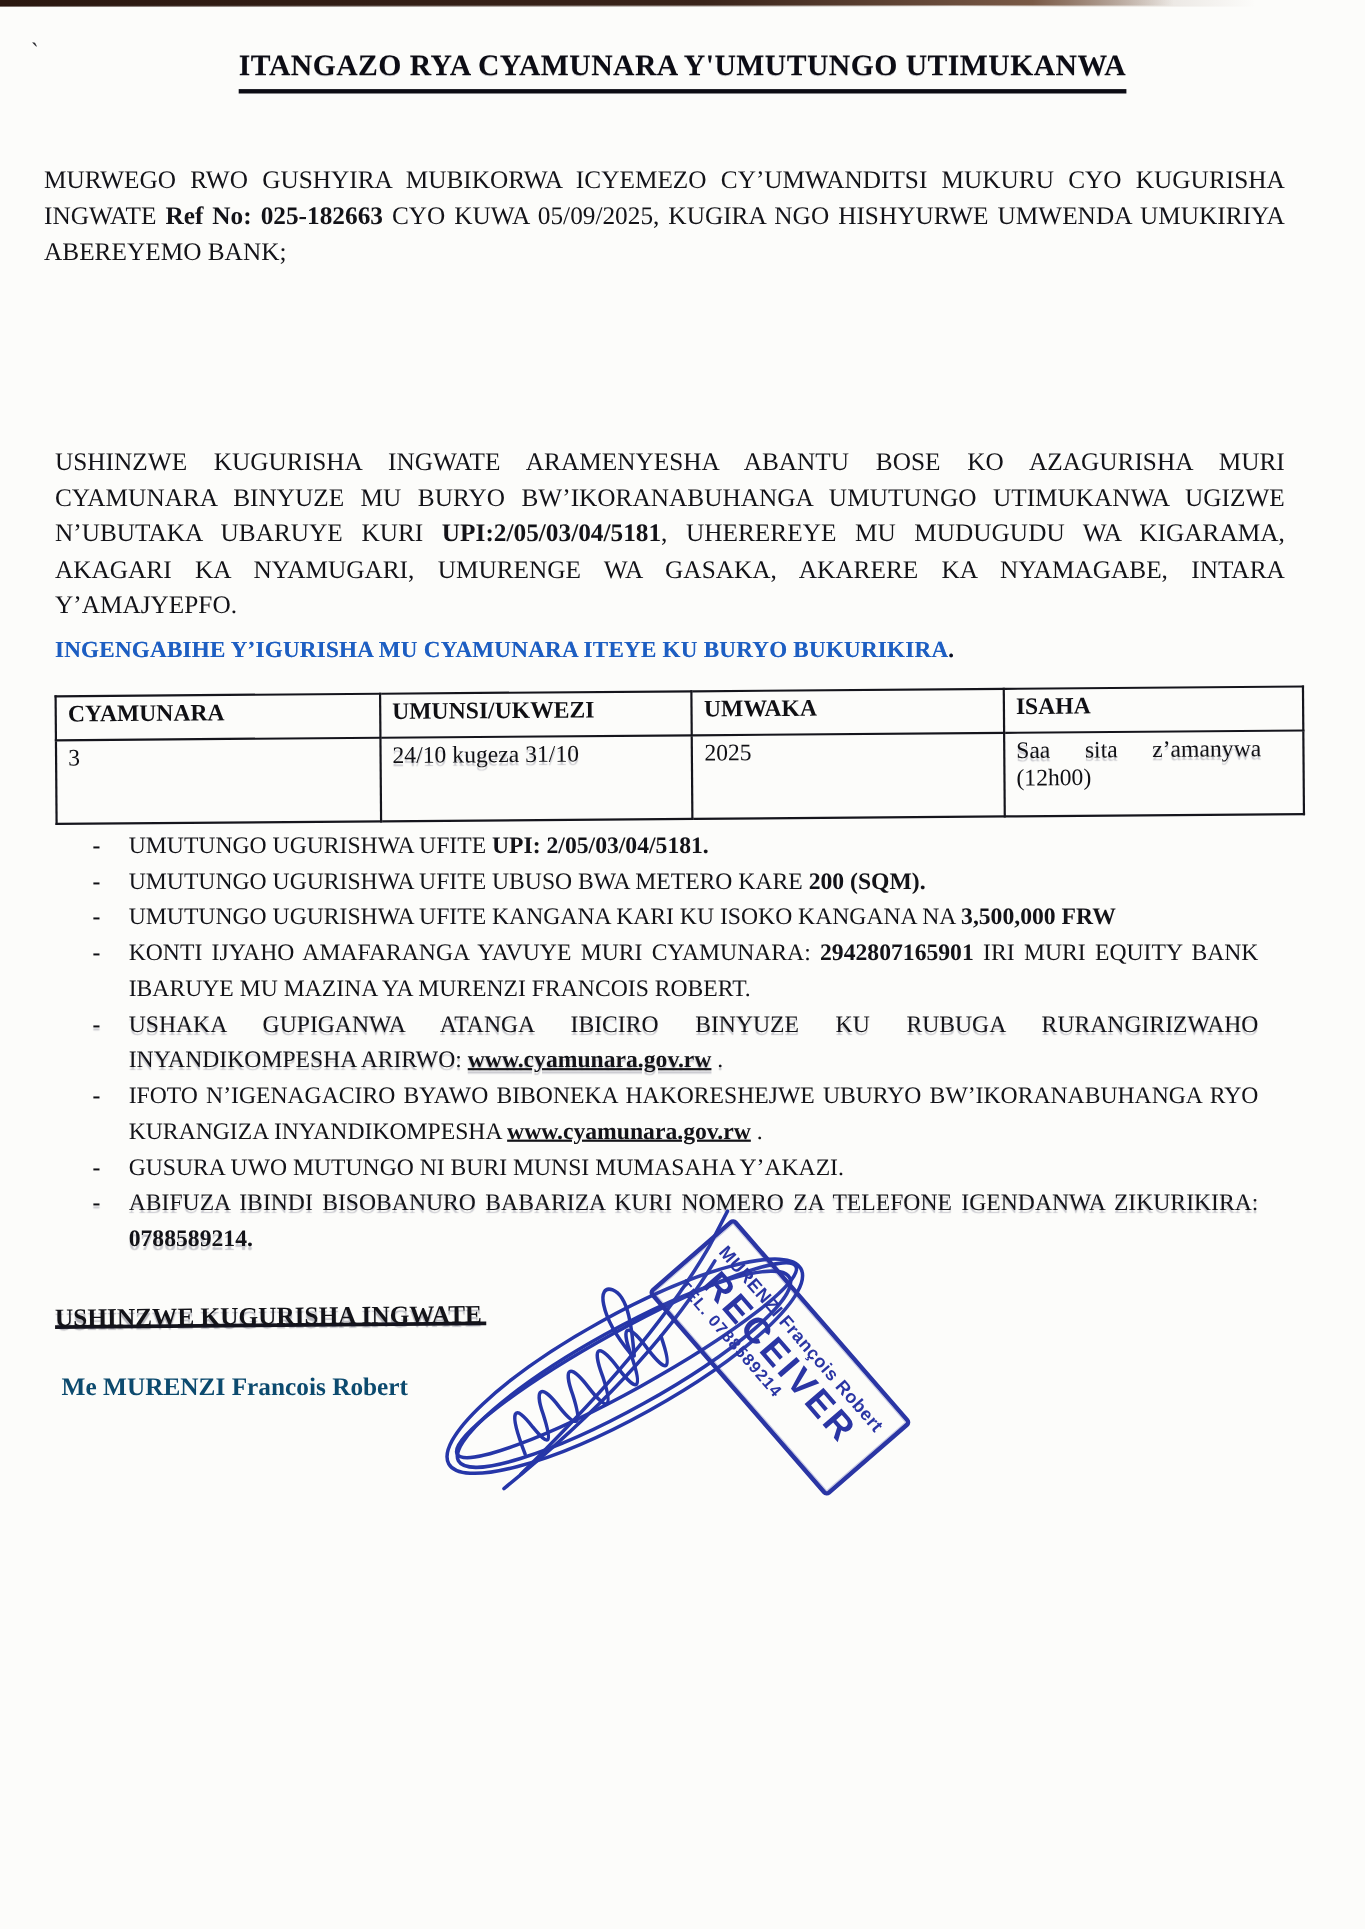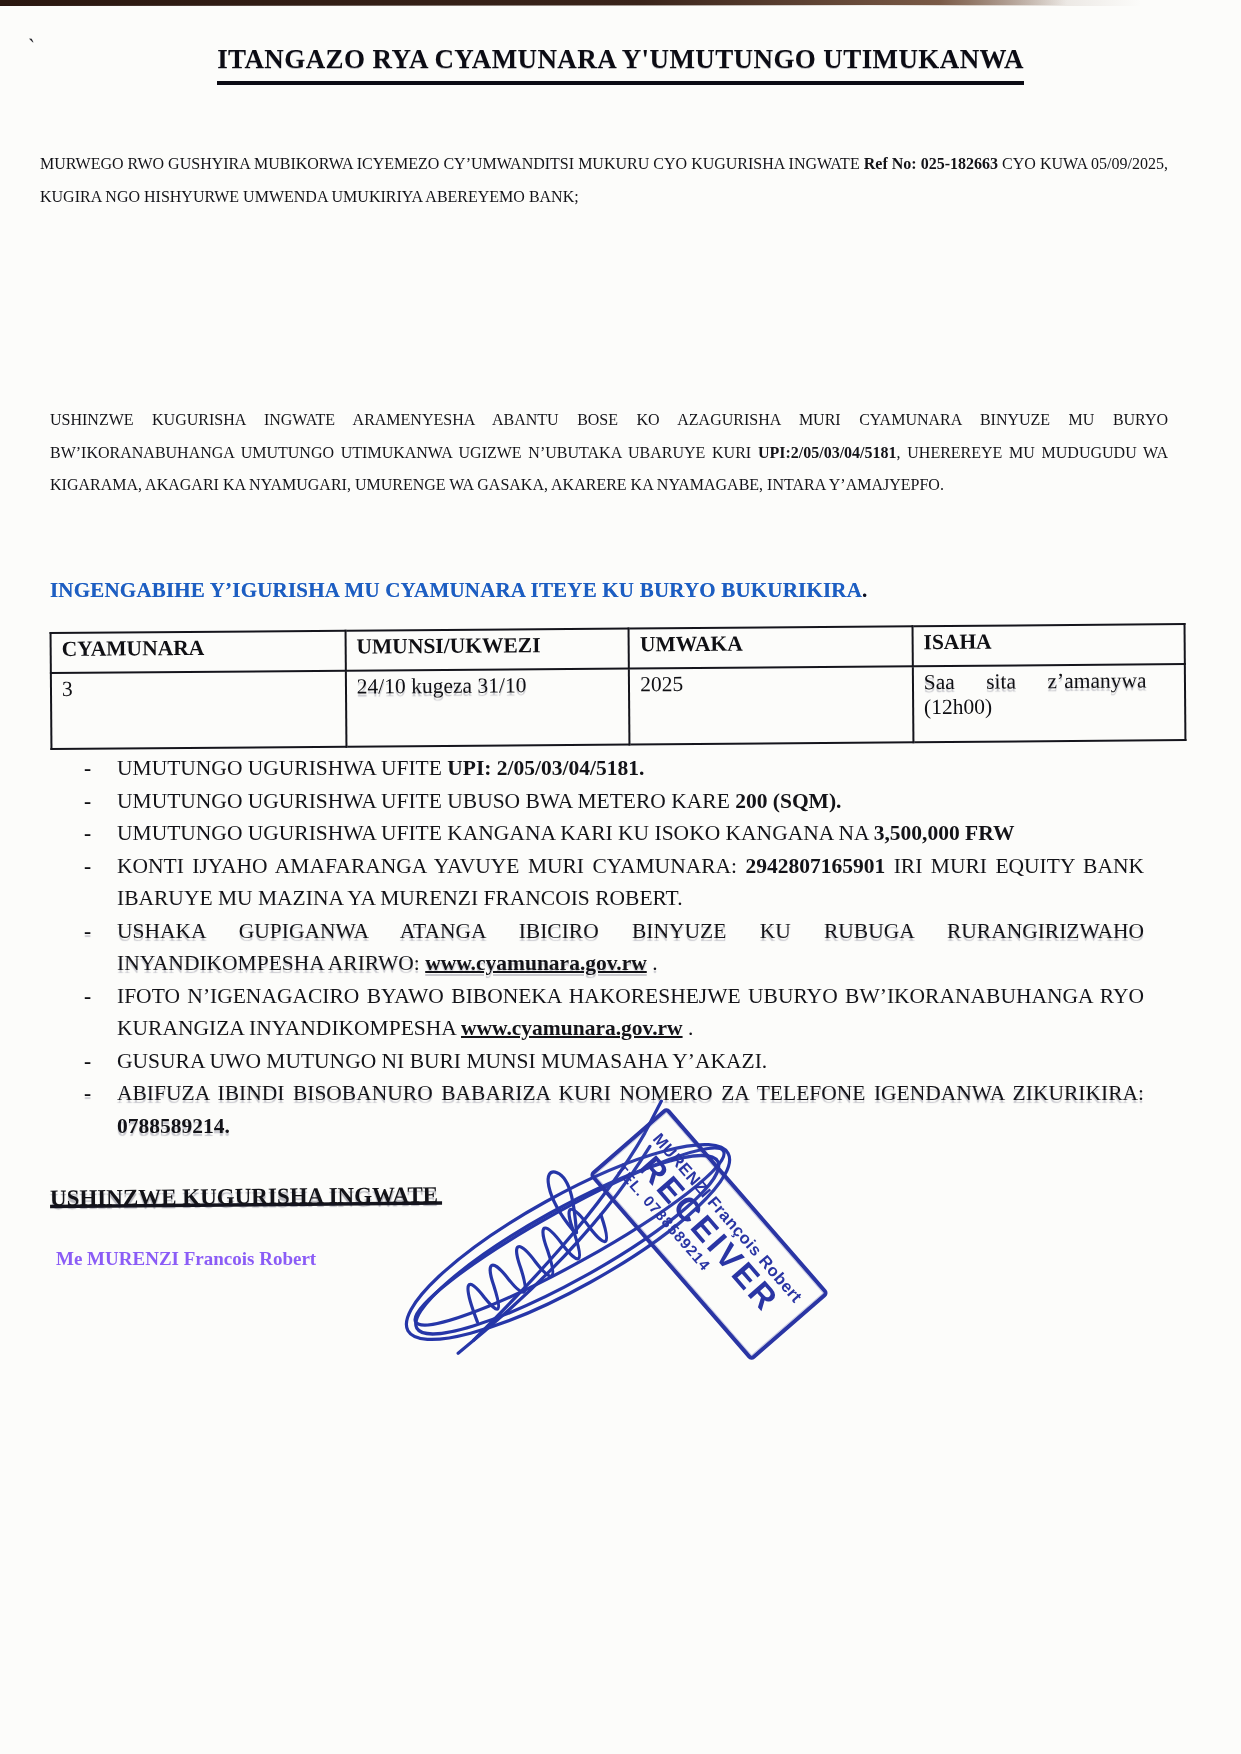--- a/index.html
+++ b/index.html
@@ -12,21 +12,21 @@
     background:linear-gradient(90deg,#27140e 0%,#38211562 55%,#38211510 70%, #6b4a3540 78%,rgba(250,248,245,0) 92%);}
   .scan-strip-core{position:absolute;top:0;left:0;width:86%;height:5px;
     background:linear-gradient(90deg,#2b1810 0%,#3a241a 60%,#7a5a46 88%,rgba(250,248,245,0) 100%);}
   .corner-tick{position:absolute;left:27px;top:34px;font-size:22px;color:#2a2a30;transform:rotate(8deg);}
   .title{position:absolute;top:44px;left:0;width:100%;text-align:center;}
   .title span{
     display:inline-block;font-size:27px;font-weight:bold;letter-spacing:.4px;
     border-bottom:4px solid #0c0c14;padding-bottom:6px;color:#0c0c14;
     text-shadow:0 1px 0 rgba(10,10,30,.25);
   }
-  .para{position:absolute;font-size:16px;line-height:32.5px;text-align:justify;color:#131318;}
+  .para{position:absolute;font-size:23px;line-height:32.5px;text-align:justify;color:#131318;}
   .p1{top:148px;left:40px;width:1128px;}
   .p2{top:404px;left:50px;width:1118px;}
   b,.bold{font-weight:bold;}
   .blue-heading{
     position:absolute;top:578px;left:50px;width:1120px;
     font-size:21px;font-weight:bold;color:#1d5ec2;letter-spacing:.2px;
     text-shadow:0 0 .6px rgba(29,94,194,.6);
   }
   .blue-heading .dot{color:#10101c;}
   .sched-table{
@@ -46,21 +46,21 @@
   .bullet .btext{text-align:justify;color:#131318;}
   .link{font-weight:bold;text-decoration:underline;text-decoration-thickness:2px;}
   .done-at{position:absolute;top:1126px;left:50px;font-size:22.5px;color:#131318;}
   .role-line{
     position:absolute;top:1184px;left:50px;font-size:23px;font-weight:bold;color:#131318;
     background-image:linear-gradient(#15151d,#15151d);background-repeat:no-repeat;
     background-size:100% 3.5px;background-position:0 85%;
     text-shadow:0 3.5px 1px rgba(20,20,45,.3);
     transform:rotate(-0.5deg);padding-right:4px;
   }
-  .signer-name{position:absolute;top:1248px;left:56px;font-size:19px;font-weight:bold;color:#8b5cf6;}
+  .signer-name{position:absolute;top:1248px;left:56px;font-size:23px;font-weight:bold;color:#0c4a6e;}
   .signature-svg{position:absolute;left:368px;top:1092px;pointer-events:none;}
   .stamp{
     position:absolute;left:585px;top:1182px;width:240px;height:96px;
     transform:rotate(49deg);
     border:4px solid #2a35a4;border-radius:5px;
     display:flex;flex-direction:column;align-items:center;justify-content:center;
     color:#2a35a4;font-family:"Liberation Sans","DejaVu Sans",sans-serif;
     background:rgba(255,255,255,.04);
     box-shadow:inset 0 0 0 1px rgba(42,53,164,.25);
   }

